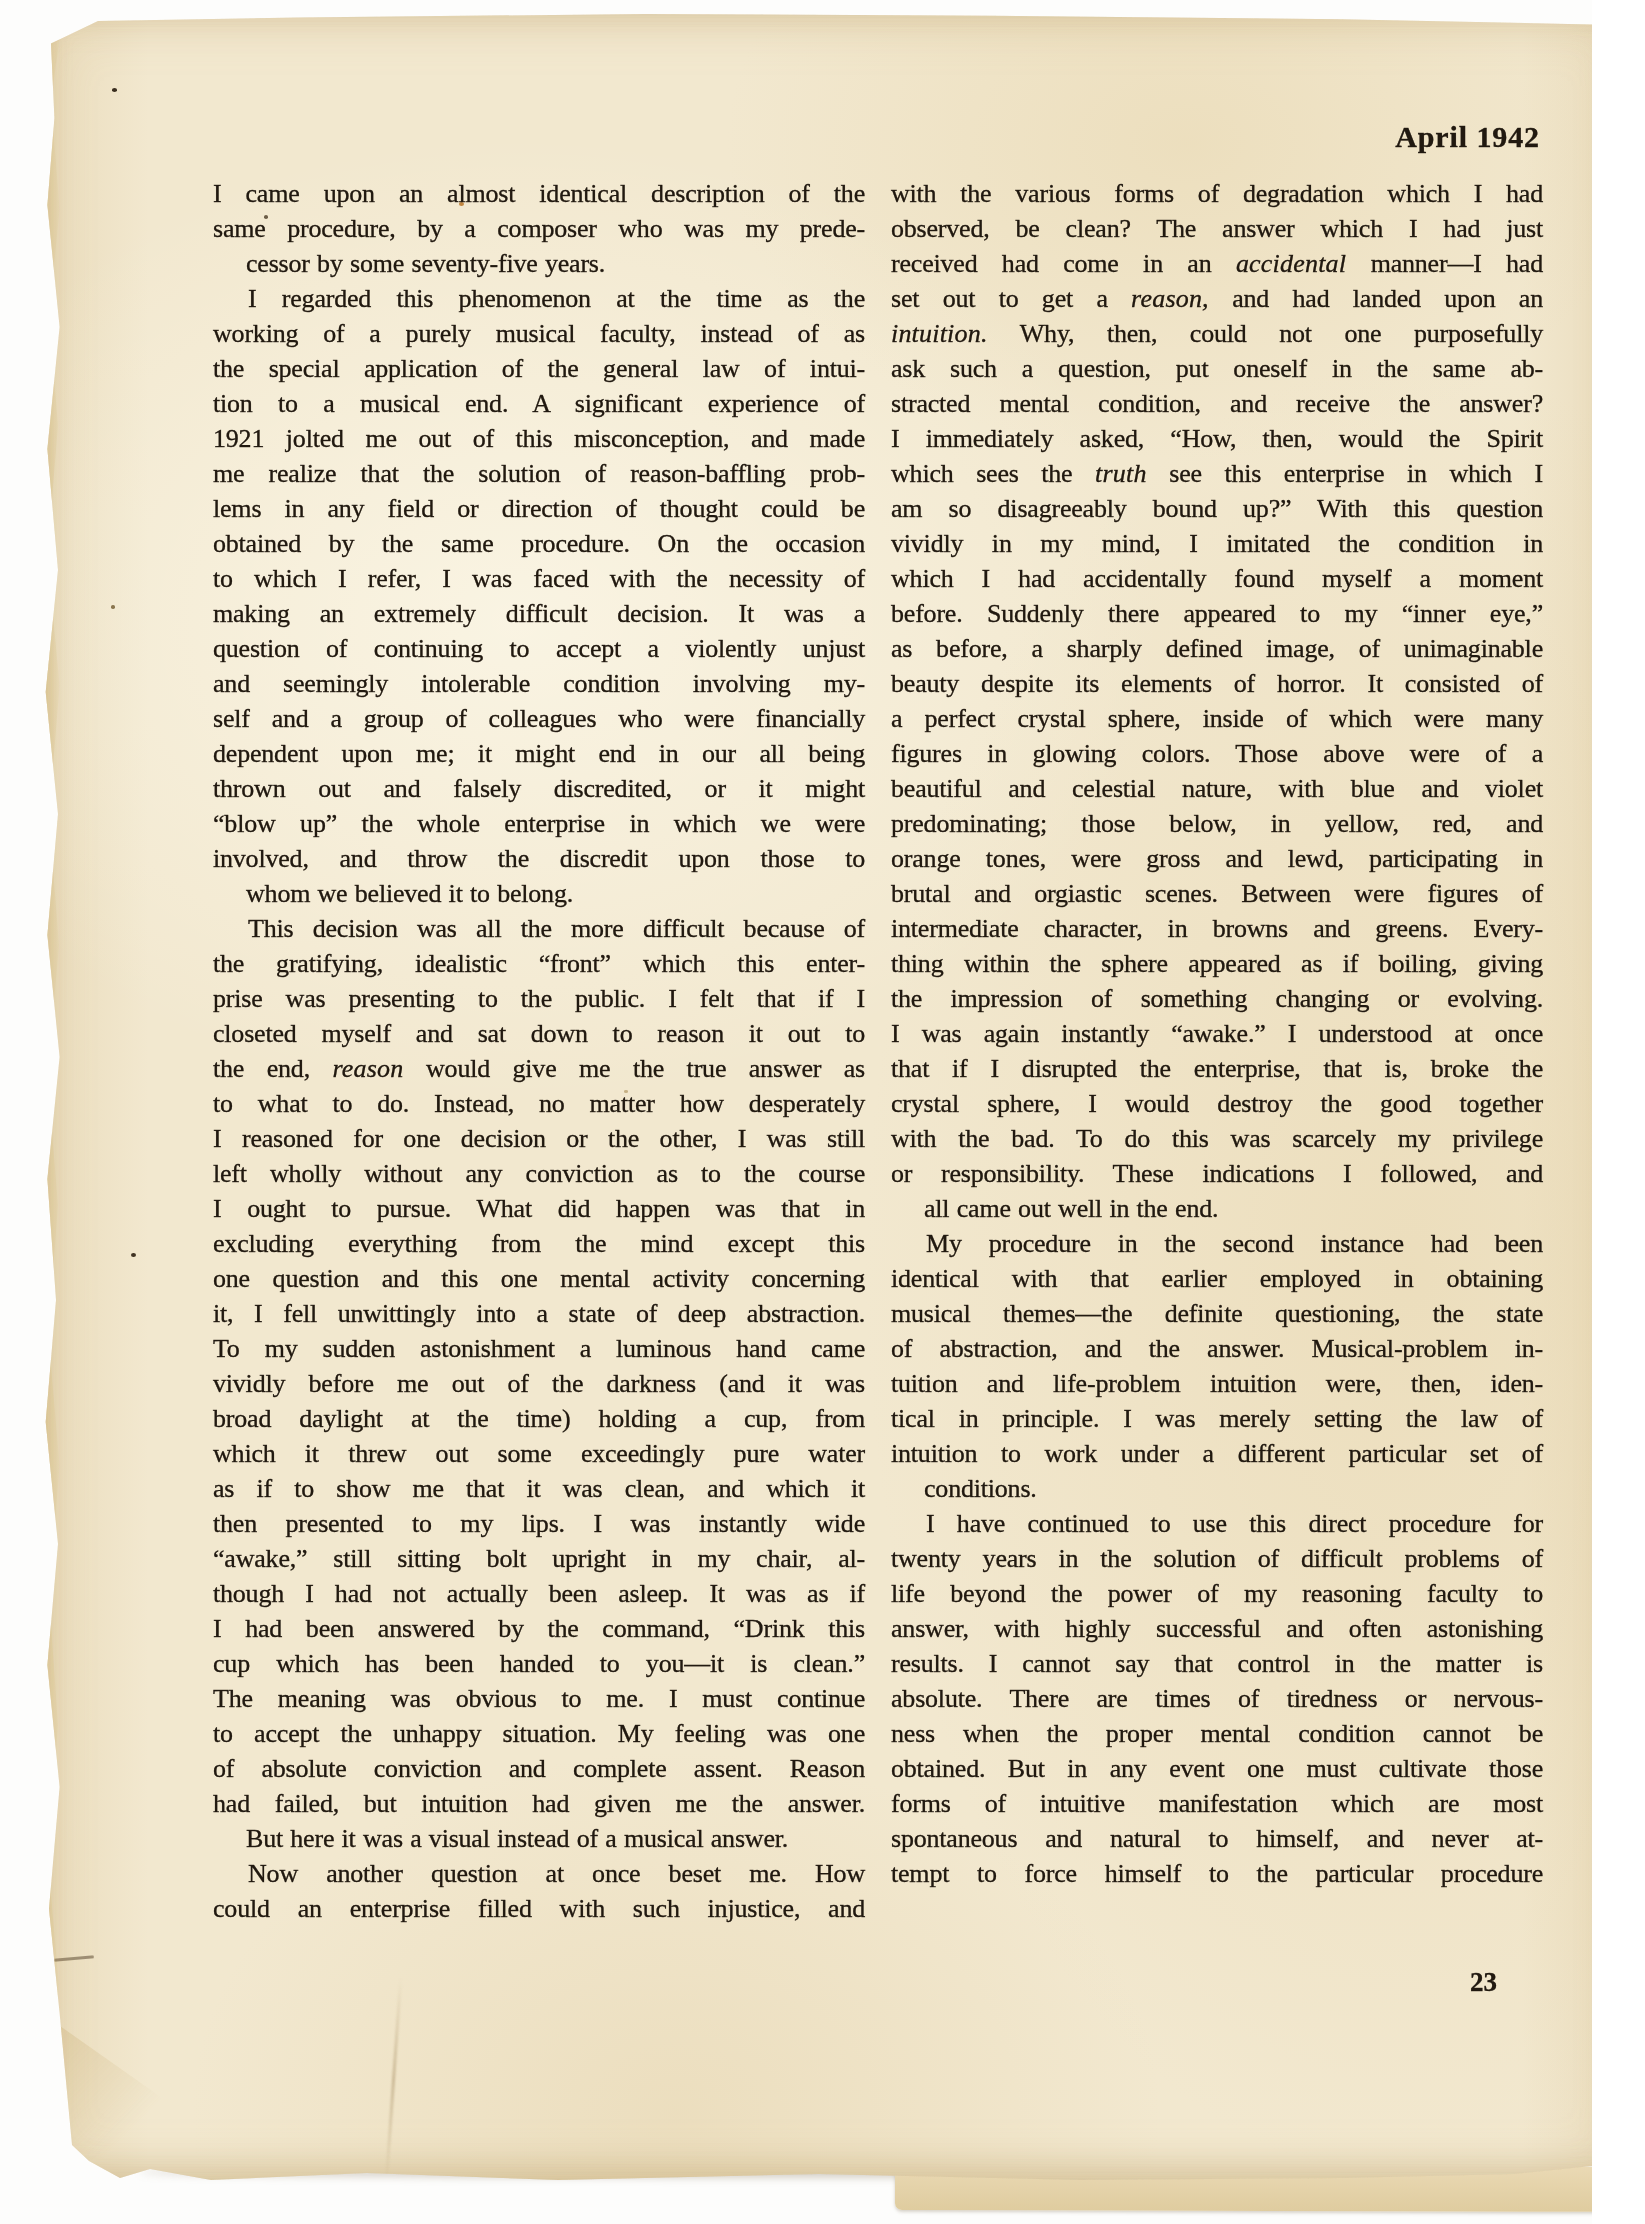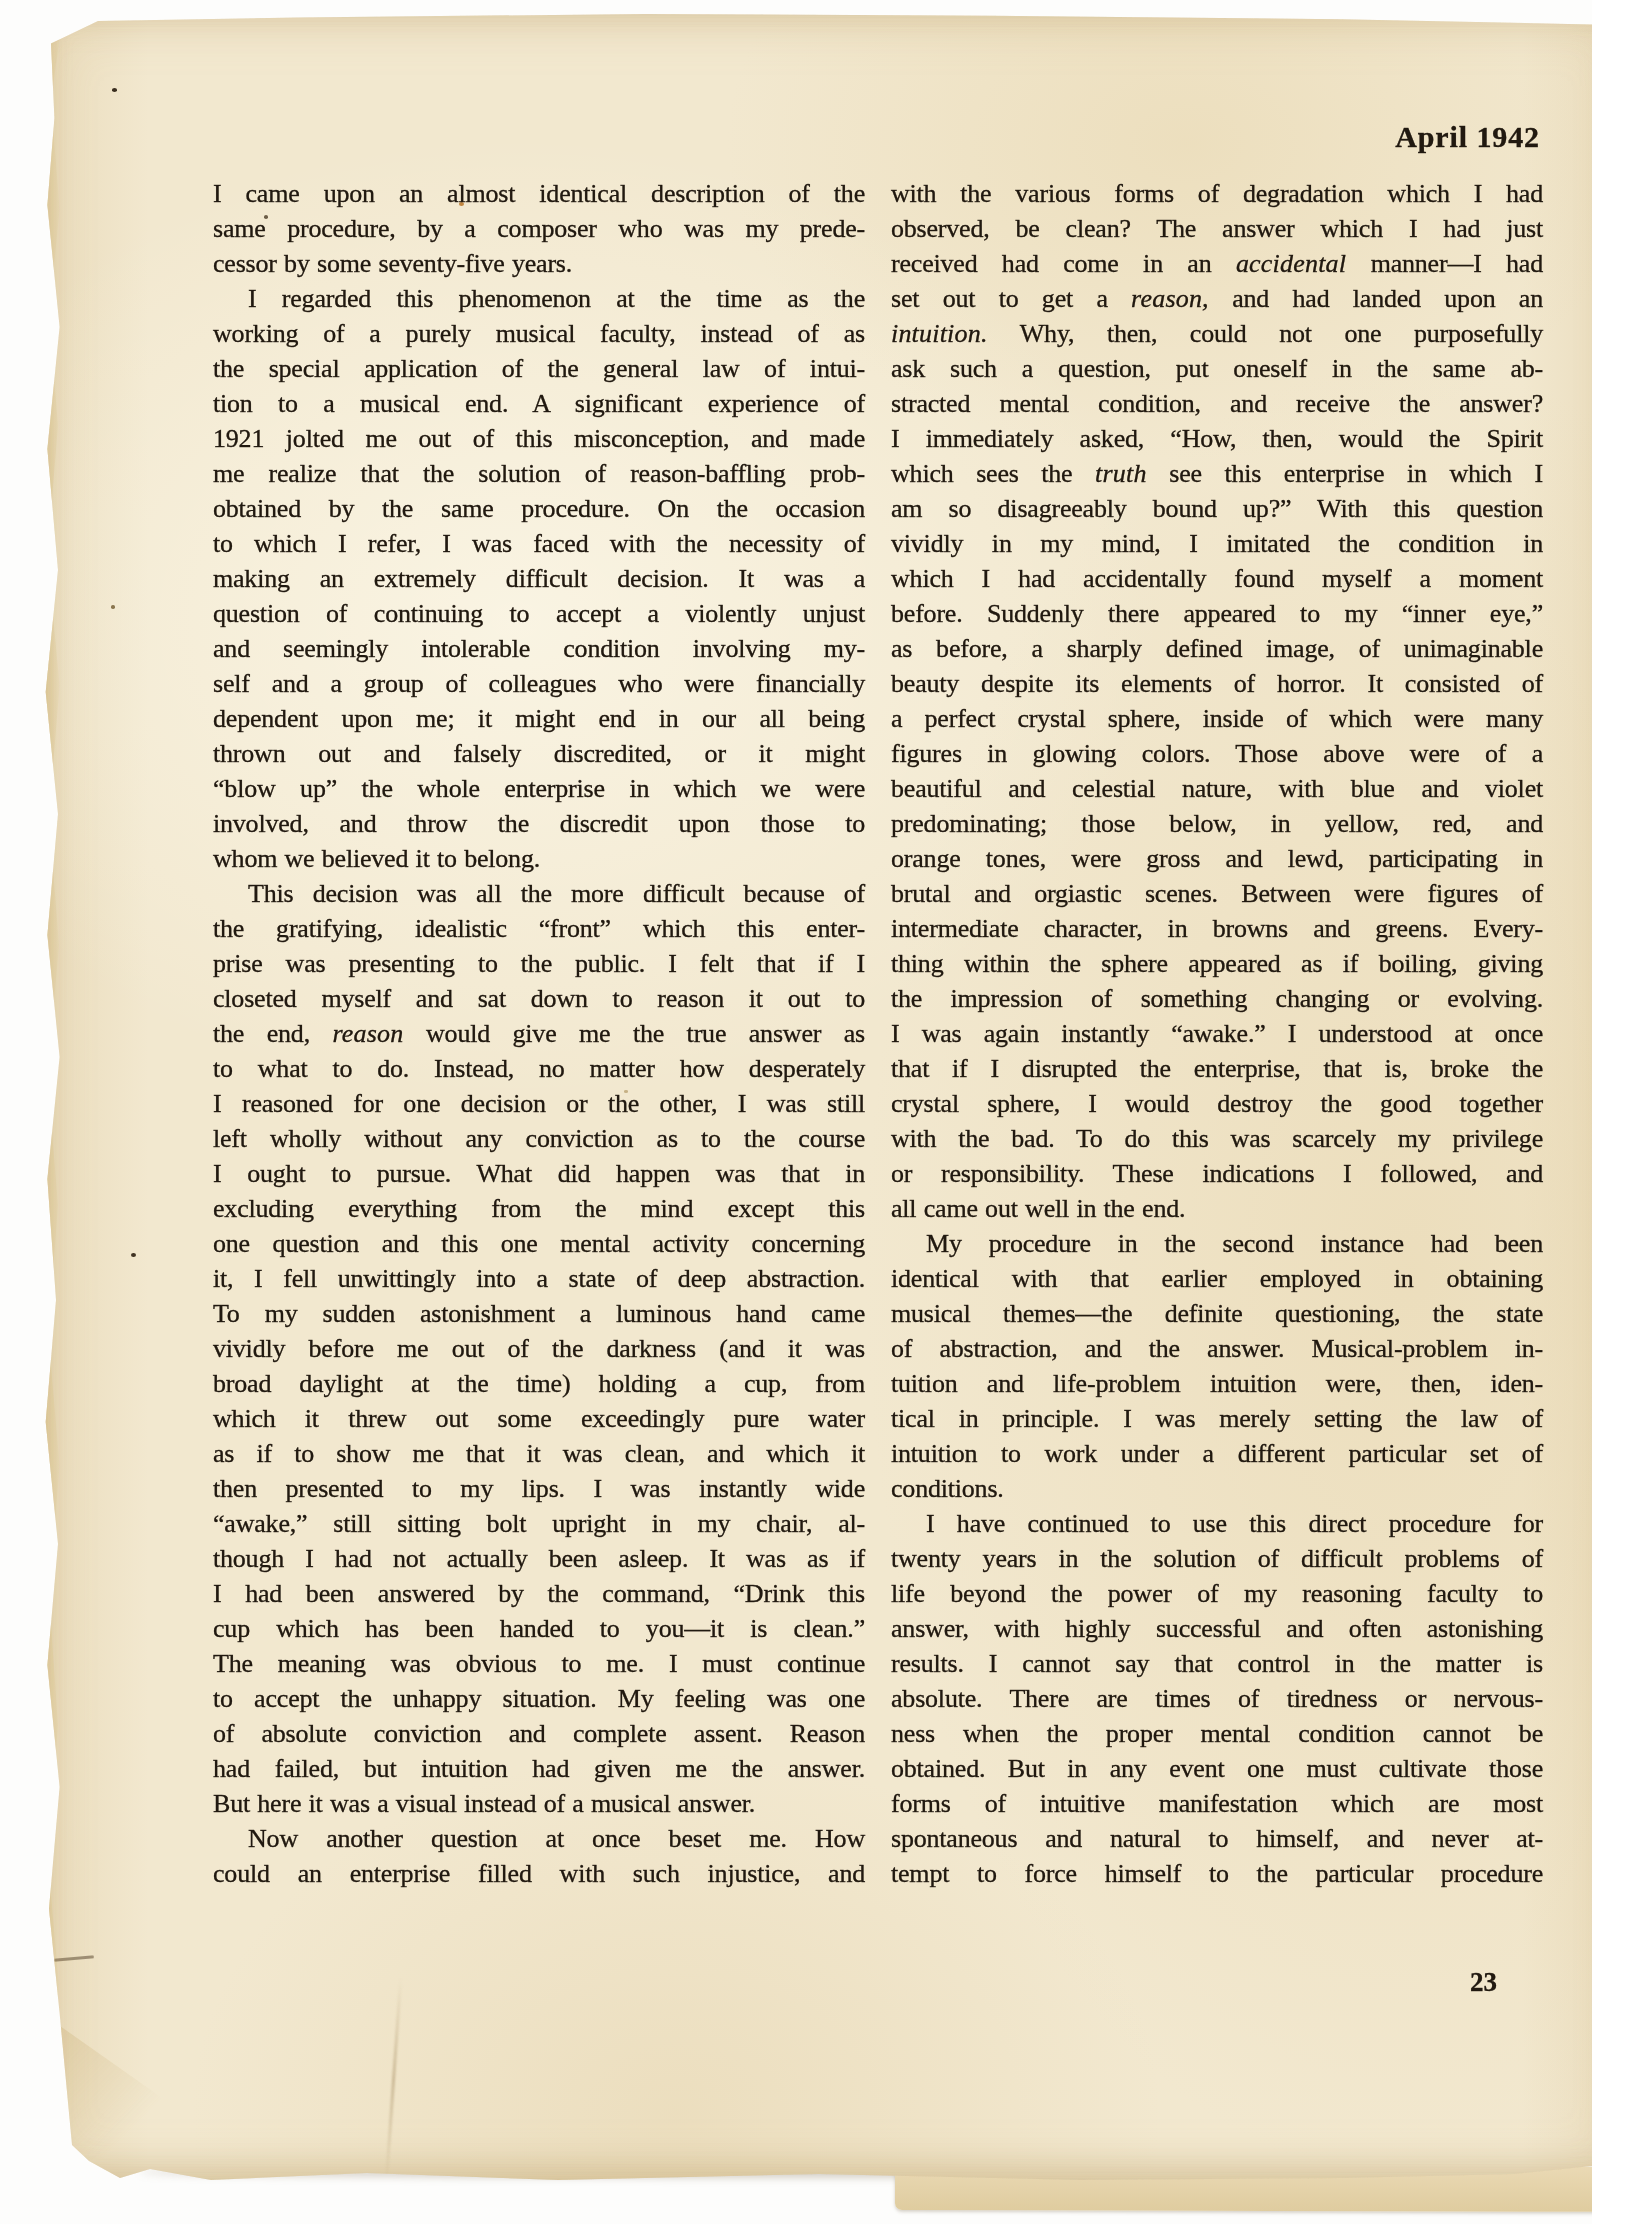--- a/index.html
+++ b/index.html
@@ -102,21 +102,21 @@
   }
   .column{
     position:absolute;top:162px;width:652px;
     font-size:26px;line-height:35px;letter-spacing:-0.2px;word-spacing:.04em;
   }
   .col-left{left:176px;}
   .col-right{left:854px;}
   .paragraph{margin:0;}
   .line{text-align:justify;text-align-last:justify;}
   .line.indent{text-indent:35px;}
-  .line.short{text-align-last:left;}
+  .line.short{text-align-last:left;margin-left:33px;}
   .line i{letter-spacing:0.2px;}
   .page-number{
     position:absolute;right:137px;top:1955px;
     font-size:27px;font-weight:700;line-height:1;
   }
 </style>
 </head>
 <body>
 
 <div id="stage">
@@ -148,20 +148,21 @@
           <div class="line">same procedure, by a composer who was my prede-</div>
           <div class="line short">cessor by some seventy-five years.</div>
         </div>
         <div class="paragraph">
           <div class="line indent">I regarded this phenomenon at the time as the</div>
           <div class="line">working of a purely musical faculty, instead of as</div>
           <div class="line">the special application of the general law of intui-</div>
           <div class="line">tion to a musical end. A significant experience of</div>
           <div class="line">1921 jolted me out of this misconception, and made</div>
           <div class="line">me realize that the solution of reason-baffling prob-</div>
+          <div class="line">lems in any field or direction of thought could be</div>
           <div class="line">obtained by the same procedure. On the occasion</div>
           <div class="line">to which I refer, I was faced with the necessity of</div>
           <div class="line">making an extremely difficult decision. It was a</div>
           <div class="line">question of continuing to accept a violently unjust</div>
           <div class="line">and seemingly intolerable condition involving my-</div>
           <div class="line">self and a group of colleagues who were financially</div>
           <div class="line">dependent upon me; it might end in our all being</div>
           <div class="line">thrown out and falsely discredited, or it might</div>
           <div class="line">“blow up” the whole enterprise in which we were</div>
           <div class="line">involved, and throw the discredit upon those to</div>

